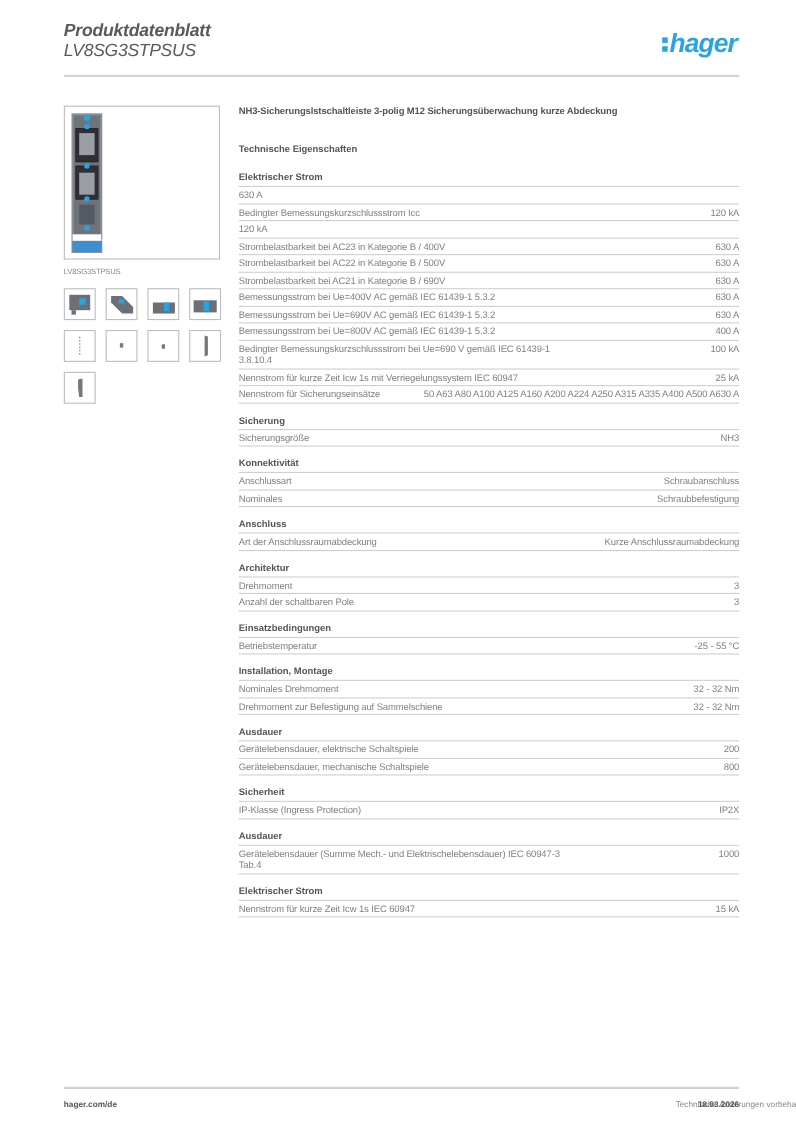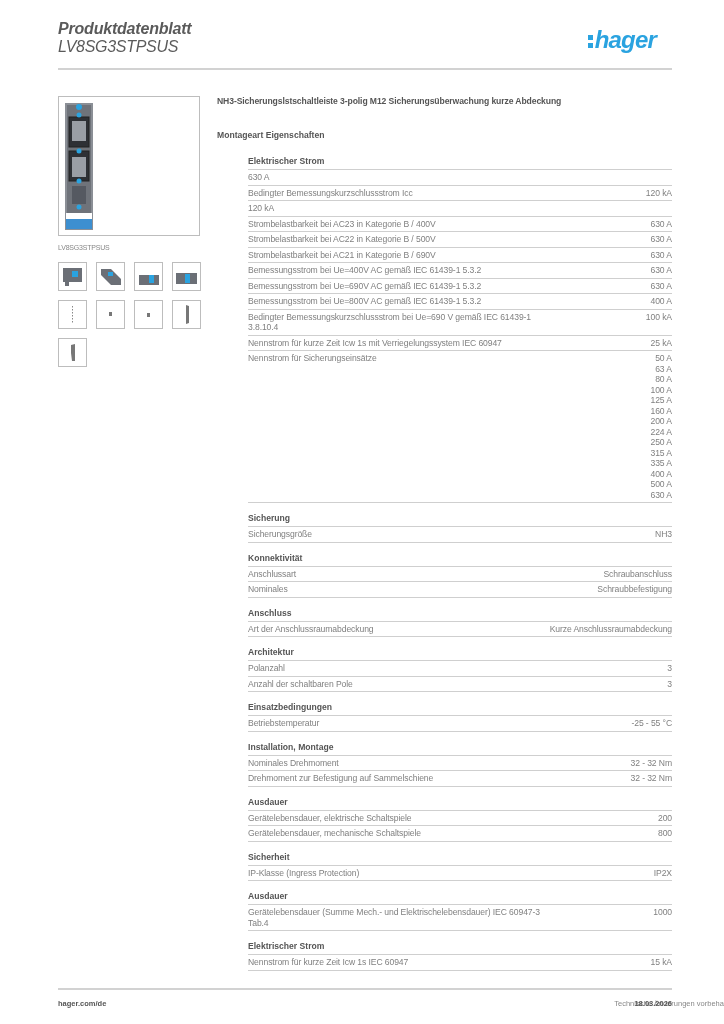--- a/index.html
+++ b/index.html
@@ -2,45 +2,45 @@
 <html><head>
 <meta charset="utf-8">
 <style>
   * { box-sizing: border-box; margin: 0; padding: 0; }
   html, body { width: 724px; height: 1024px; background: #ffffff; overflow: hidden; }
   body { font-family: "Liberation Sans", sans-serif; color: #555; position: relative; }
 
   .header { position: absolute; left: 58px; top: 20px; width: 614px; height: 50px; font-style: italic; }
   .doc-title { font-size: 16px; font-weight: bold; color: #5a5a5a; line-height: 18px; letter-spacing: -0.2px; }
   .doc-code { font-size: 16px; color: #5a5a5a; line-height: 18px; letter-spacing: -0.3px; }
-  .logo { position: absolute; right: 16px; top: 7px; font-size: 24px; font-weight: bold; color: #2aa3e0; letter-spacing: -0.8px; line-height: 26px; }
+  .logo { position: absolute; right: 2px; top: 7px; font-size: 24px; font-weight: bold; color: #2aa3e0; letter-spacing: -0.8px; line-height: 26px; }
   .logo .colon { display: inline-block; width: 5px; height: 16px; position: relative; margin-right: 2px; vertical-align: -1px; }
   .logo .colon::before, .logo .colon::after { content: ""; position: absolute; left: 0; width: 5px; height: 5px; background: #2aa3e0; }
   .logo .colon::before { top: 2px; }
   .logo .colon::after { top: 10px; }
   .header-rule { position: absolute; left: 58px; top: 68px; width: 614px; height: 2px; background: #d2d2d2; }
 
   .left-col { position: absolute; left: 58px; top: 96px; width: 146px; }
   .main-image { width: 142px; height: 140px; border: 1px solid #bdbdbd; position: relative; background: #fff; }
   .main-image .device { position: absolute; left: 5px; top: 4px; width: 30px; height: 131px; }
   .main-caption { font-size: 7px; color: #888; margin-top: 8px; letter-spacing: -0.2px; }
   .thumbs { display: grid; grid-template-columns: repeat(4, 29px); column-gap: 9px; row-gap: 9px; margin-top: 11px; }
   .thumb { width: 29px; height: 29px; border: 1px solid #bdbdbd; position: relative; background: #fff; }
   .thumb svg { position: absolute; left: 0; top: 0; width: 27px; height: 27px; }
 
   .content { position: absolute; left: 217px; top: 96px; width: 455px; }
   .product-desc { font-size: 8.6px; font-weight: bold; color: #555; line-height: 11px; letter-spacing: -0.1px; }
   .section-title { font-size: 8.6px; font-weight: bold; color: #555; margin-top: 23px; line-height: 11px; }
   .group-title { font-size: 8.6px; font-weight: bold; color: #555; line-height: 11px; padding-bottom: 2px; border-bottom: 1.5px solid #cfcfcf; }
-  .group { margin-top: 10px; margin-left: 31px; }
+  .group { margin-top: 10px; }
   .group.first { margin-top: 15px; }
   .row { display: flex; justify-content: space-between; border-bottom: 1.5px solid #cfcfcf; padding: 2px 0 2px 0; font-size: 8.6px; color: #808080; line-height: 10.5px; letter-spacing: -0.1px; }
   .row .k { width: 300px; }
   .row .v { text-align: right; white-space: nowrap; }
-  .row .v.multi { display: flex; flex-direction: column; }
+  .row .v.multi { display: flex; flex-direction: row; }
 
   .footer-rule { position: absolute; left: 58px; top: 988px; width: 614px; height: 1.5px; background: #d2d2d2; }
   .footer { position: absolute; left: 58px; top: 999px; width: 614px; font-size: 7.5px; }
   .footer .site { position: absolute; left: 0; font-weight: bold; color: #555; }
   .footer .note { position: absolute; left: 0; width: 678px; text-align: right; color: #888; }
   .footer .date { position: absolute; right: 0; font-weight: bold; color: #555; }
 </style>
 </head>
 <body>
 
@@ -120,21 +120,21 @@
     <div class="thumb">
       <svg viewBox="0 0 27 27">
           <polygon points="12,6 16,5 16,22 13,22 12,14" fill="#777"></polygon>
         </svg>
     </div>
   </div>
 </div>
 
 <div class="content">
   <div class="product-desc">NH3-Sicherungslstschaltleiste 3-polig  M12 Sicherungsüberwachung kurze Abdeckung</div>
-  <div class="section-title">Montageart Eigenschaften</div>
+  <div class="section-title">Technische Eigenschaften</div>
 
   <div class="group first">
     <div class="group-title">Elektrischer Strom</div>
     <div class="row">
         <span class="v">630 A</span>
       </div>
     <div class="row">
         <span class="k">Bedingter Bemessungskurzschlussstrom Icc</span>
         <span class="v">120 kA</span>
       </div>
@@ -218,21 +218,21 @@
     <div class="group-title">Anschluss</div>
     <div class="row">
         <span class="k">Art der Anschlussraumabdeckung</span>
         <span class="v">Kurze Anschlussraumabdeckung</span>
       </div>
   </div>
 
   <div class="group">
     <div class="group-title">Architektur</div>
     <div class="row">
-        <span class="k">Polanzahl</span>
+        <span class="k">Drehmoment</span>
         <span class="v">3</span>
       </div>
     <div class="row">
         <span class="k">Anzahl der schaltbaren Pole</span>
         <span class="v">3</span>
       </div>
   </div>
 
   <div class="group">
     <div class="group-title">Einsatzbedingungen</div>

